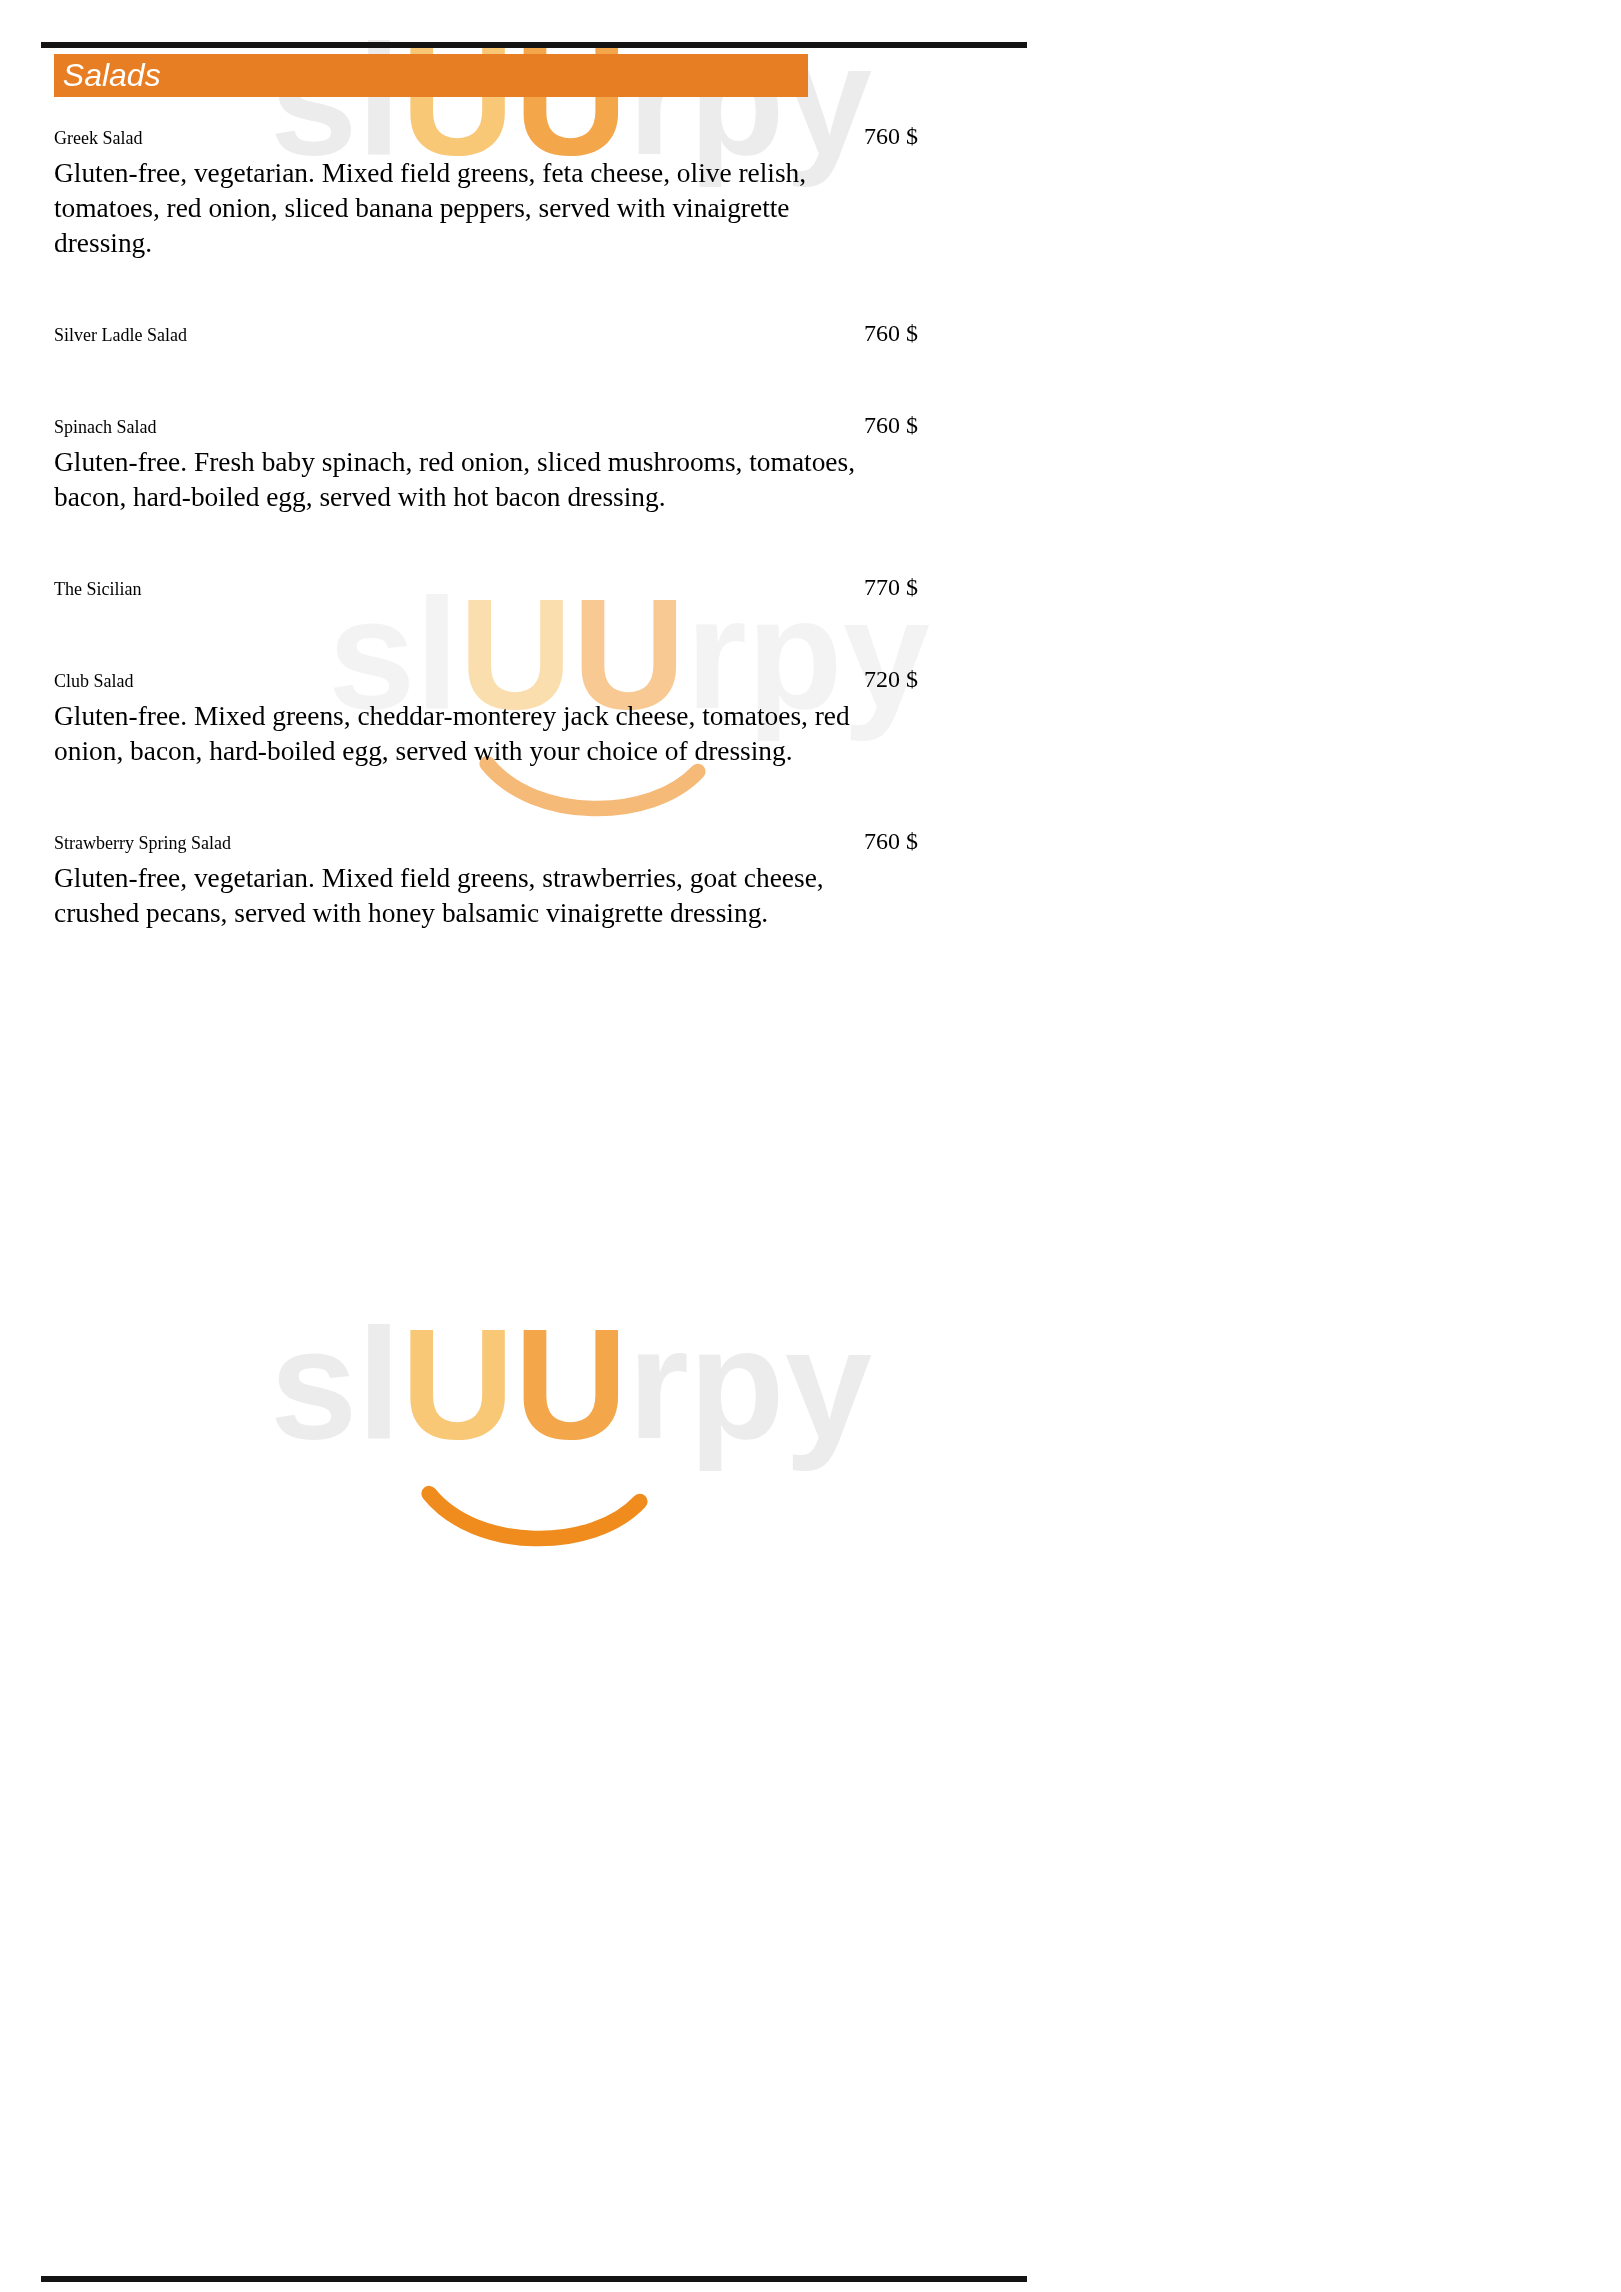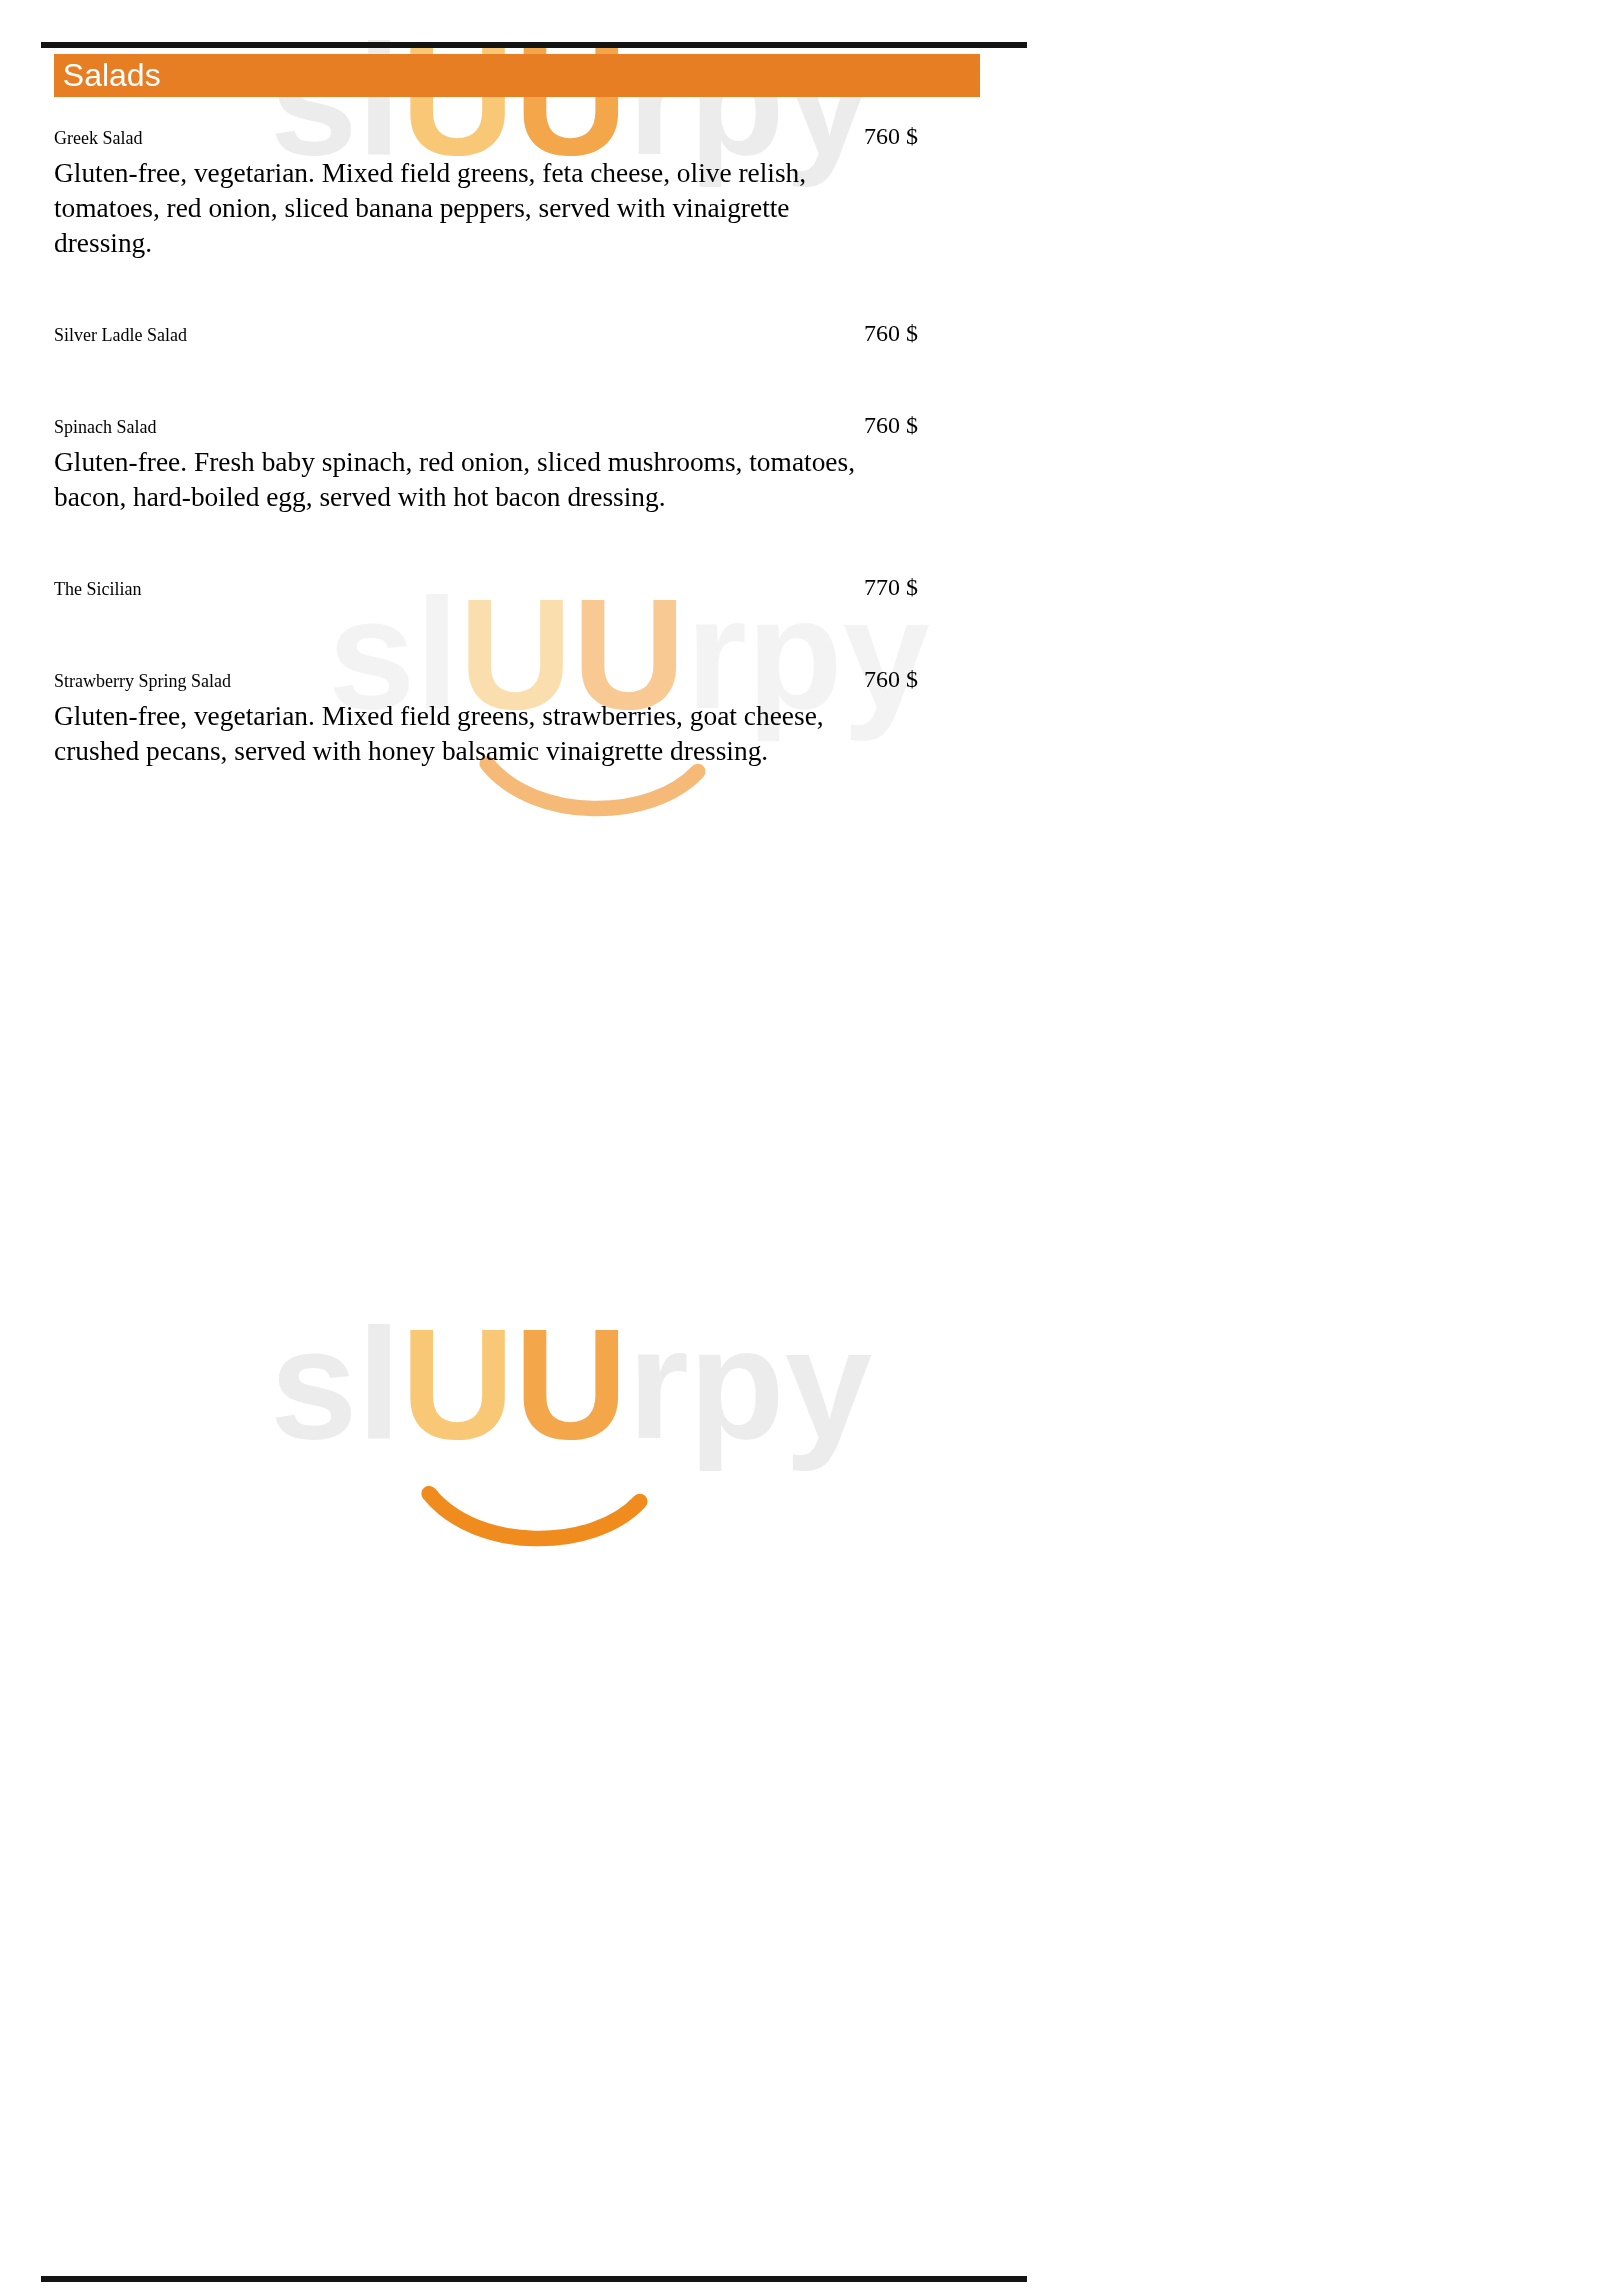--- a/index.html
+++ b/index.html
@@ -24,24 +24,25 @@
     z-index: 3;
   }
   .rule-top { top: 42px; }
   .rule-bottom { top: 2276px; }
 
   
   .section-header {
     position: absolute;
     left: 54px;
     top: 54px;
-    width: 926px;
+    width: 754px;
     height: 43px;
     background: #E87E23;
     z-index: 3;
+    font-style: italic;
   }
   .section-title {
     display: block;
     font-family: "Liberation Sans", sans-serif;
     font-size: 32px;
     line-height: 43px;
     color: #ffffff;
     padding-left: 8.8px;
   }
 
@@ -146,20 +147,27 @@
     <p class="item-desc">Gluten-free. Fresh baby spinach, red onion, sliced mushrooms, tomatoes, bacon, hard-boiled egg, served with hot bacon dressing.</p>
   </article>
 
   <article class="menu-item">
     <div class="item-head">
       <span class="item-name">The Sicilian</span>
       <span class="item-price">770 $</span>
     </div>
   </article>
 
+  <article class="menu-item">
+    <div class="item-head">
+      <span class="item-name">Club Salad</span>
+      <span class="item-price">720 $</span>
+    </div>
+    <p class="item-desc">Gluten-free. Mixed greens, cheddar-monterey jack cheese, tomatoes, red onion, bacon, hard-boiled egg, served with your choice of dressing.</p>
+  </article>
 
   <article class="menu-item">
     <div class="item-head">
       <span class="item-name">Strawberry Spring Salad</span>
       <span class="item-price">760 $</span>
     </div>
     <p class="item-desc">Gluten-free, vegetarian. Mixed field greens, strawberries, goat cheese, crushed pecans, served with honey balsamic vinaigrette dressing.</p>
   </article>
 </main>
 

